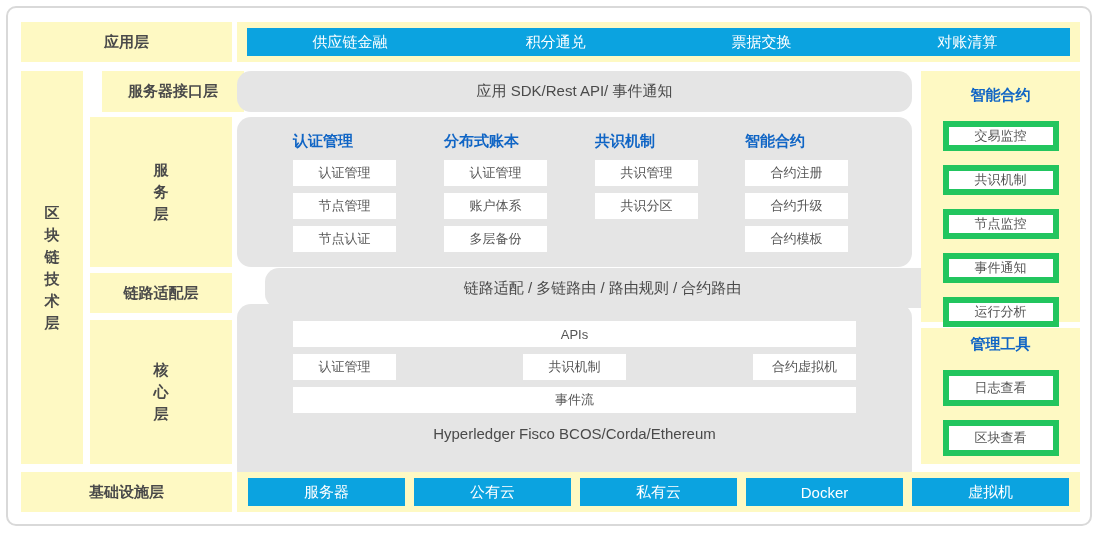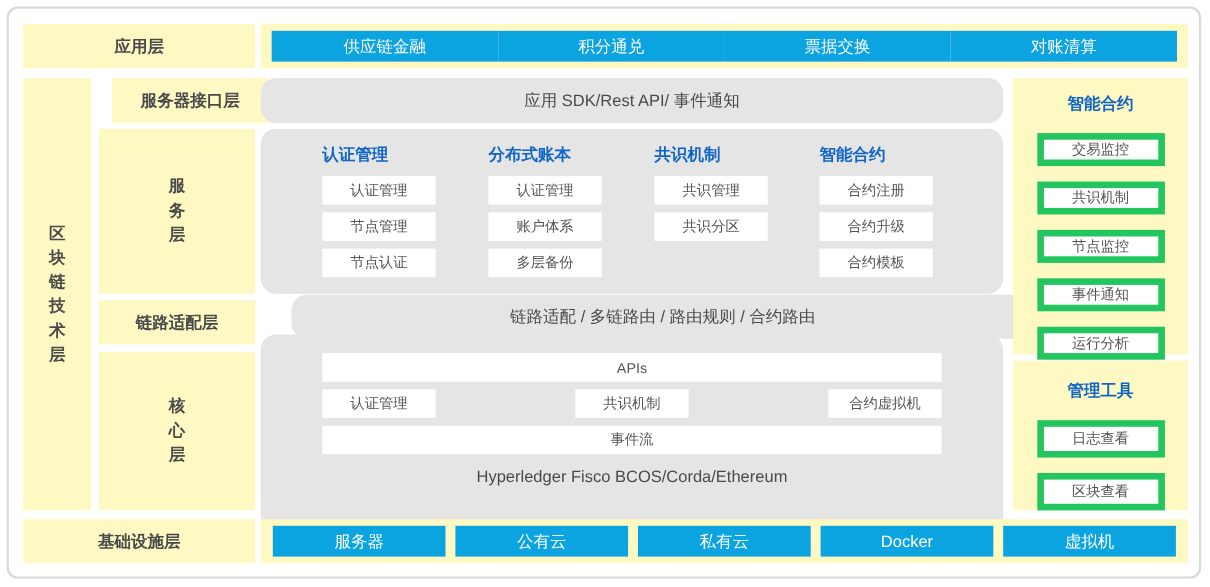--- a/index.html
+++ b/index.html
@@ -30,21 +30,21 @@
   .svc-col .blue-head{height:18px;line-height:18px;margin-bottom:3px;}
   .core-panel{padding:17px 56px 0 56px;display:flex;flex-direction:column;gap:7px;}
   .core-bar{width:100%;}
   .core-row{display:flex;justify-content:space-between;}
   .core-row .white-box{width:103px;}
   .platforms{text-align:center;font-size:15px;color:#4a4a4a;margin-top:5px;}
   .side-panel{display:flex;flex-direction:column;align-items:center;gap:14px;}
   .side-panel .blue-head{height:24px;line-height:24px;margin-bottom:0;}
   .side-panel .white-box{width:104px;height:24px;border:6px solid #22c55e;}
   .panel-monitor{padding-top:12px;}
-  .panel-tools{padding-top:16px;}
+  .panel-tools{padding-top:4px;}
 </style>
 </head>
 <body>
 
 <div id="canvas">
 
   <div class="abs frame"></div>
 
   <div class="abs gray center layer-label" style="left:21px;top:22px;width:211px;height:40px;">应用层</div>
   <div class="abs gray hband app-band" style="left:237px;top:22px;width:843px;height:40px;">

